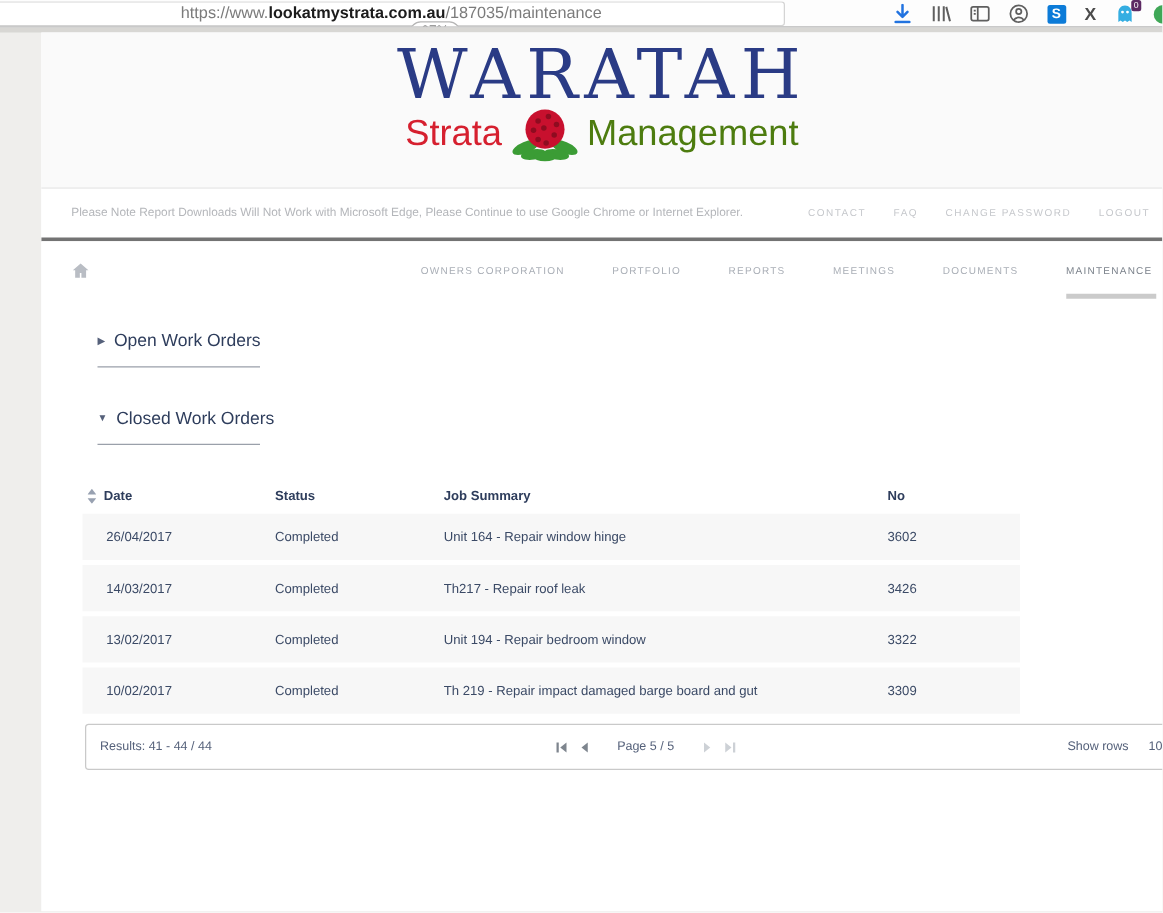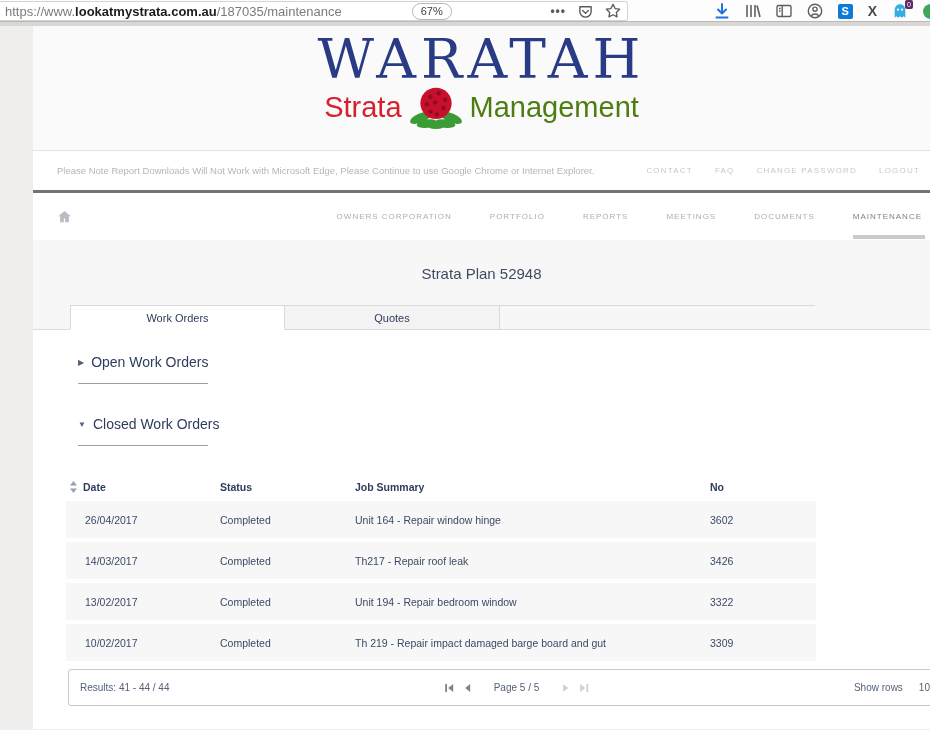--- a/index.html
+++ b/index.html
@@ -4,21 +4,21 @@
 <style>
   * { margin:0; padding:0; box-sizing:border-box; }
   html,body { width:930px; height:730px; overflow:hidden; }
   body { font-family:"Liberation Sans", sans-serif; background:#efeeec; color:#3b4a66; }
 
   
   .browser-bar { height:22px; background:#fdfdfd; border-bottom:1px solid #b8b8b8;
                  display:flex; align-items:center; position:relative; overflow:hidden; }
   .urlbar { position:absolute; left:0; top:1px; width:628px; height:20px; background:#fff;
             border:1px solid #d4d4d4; border-left:none; border-radius:0 3px 3px 0;
-            display:flex; align-items:center; padding:0 6px 0 5px; }
+            display:flex; align-items:center; padding:0 6px 0 5px;flex-direction:column; }
   .url-text { font-size:13px; color:#7b7b7b; white-space:nowrap; }
   .url-text b { color:#1c1c1c; font-weight:bold; }
   .zoom-pill { margin-left:70px; border:1px solid #b5b5b5; border-radius:10px; padding:0 8px;
                font-size:11px; color:#3f3f3f; height:17px; line-height:15px; background:#fff; }
   .urlbar-actions { margin-left:auto; display:flex; align-items:center; gap:12px; }
   .dots { font-size:12px; color:#5a5a5a; letter-spacing:1px; font-weight:bold; }
   .chrome-icons { position:absolute; right:0; top:0; height:22px; display:flex;
                   align-items:center; gap:15px; padding-right:0; }
   .ghost-wrap { position:relative; }
   .badge { position:absolute; top:-3px; right:-5px; background:#5d2a63; color:#fff;
@@ -206,28 +206,20 @@
       <span class="nav-item">OWNERS CORPORATION</span>
       <span class="nav-item">PORTFOLIO</span>
       <span class="nav-item">REPORTS</span>
       <span class="nav-item">MEETINGS</span>
       <span class="nav-item">DOCUMENTS</span>
       <span class="nav-item active">MAINTENANCE</span>
     </span>
     <span class="nav-underline"></span>
   </div>
 
-  <div class="title-band">
-    <div class="page-title">Strata Plan 52948</div>
-    <div class="tabs">
-      <div class="tab active">Work Orders</div>
-      <div class="tab inactive">Quotes</div>
-      <div class="tab-filler"></div>
-    </div>
-  </div>
 
   <div class="content">
 
     <div class="section-head">
       <span class="tri">▶</span>
       <span class="lbl">Open Work Orders</span>
     </div>
     <div class="section-rule"></div>
 
     <div class="closed-block">

